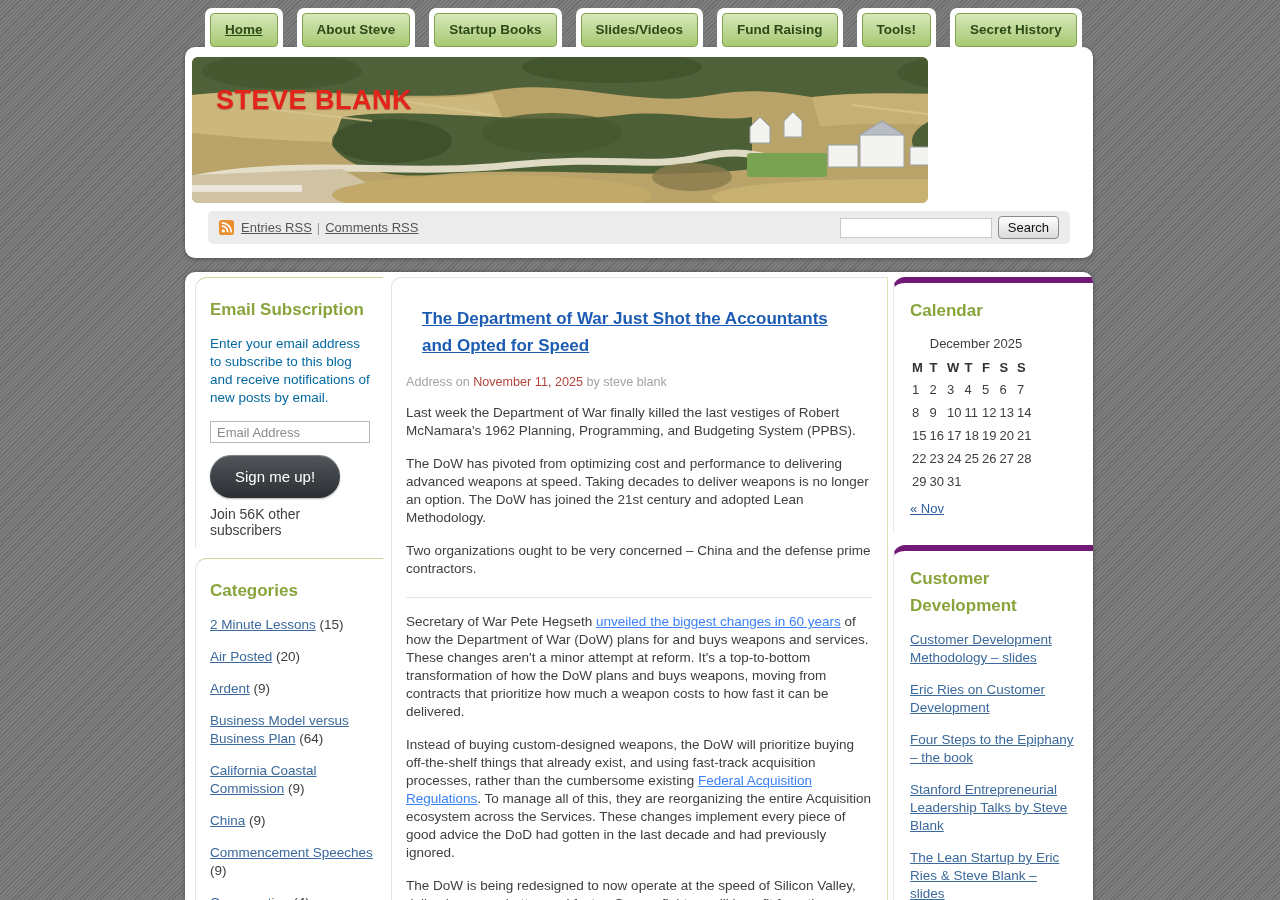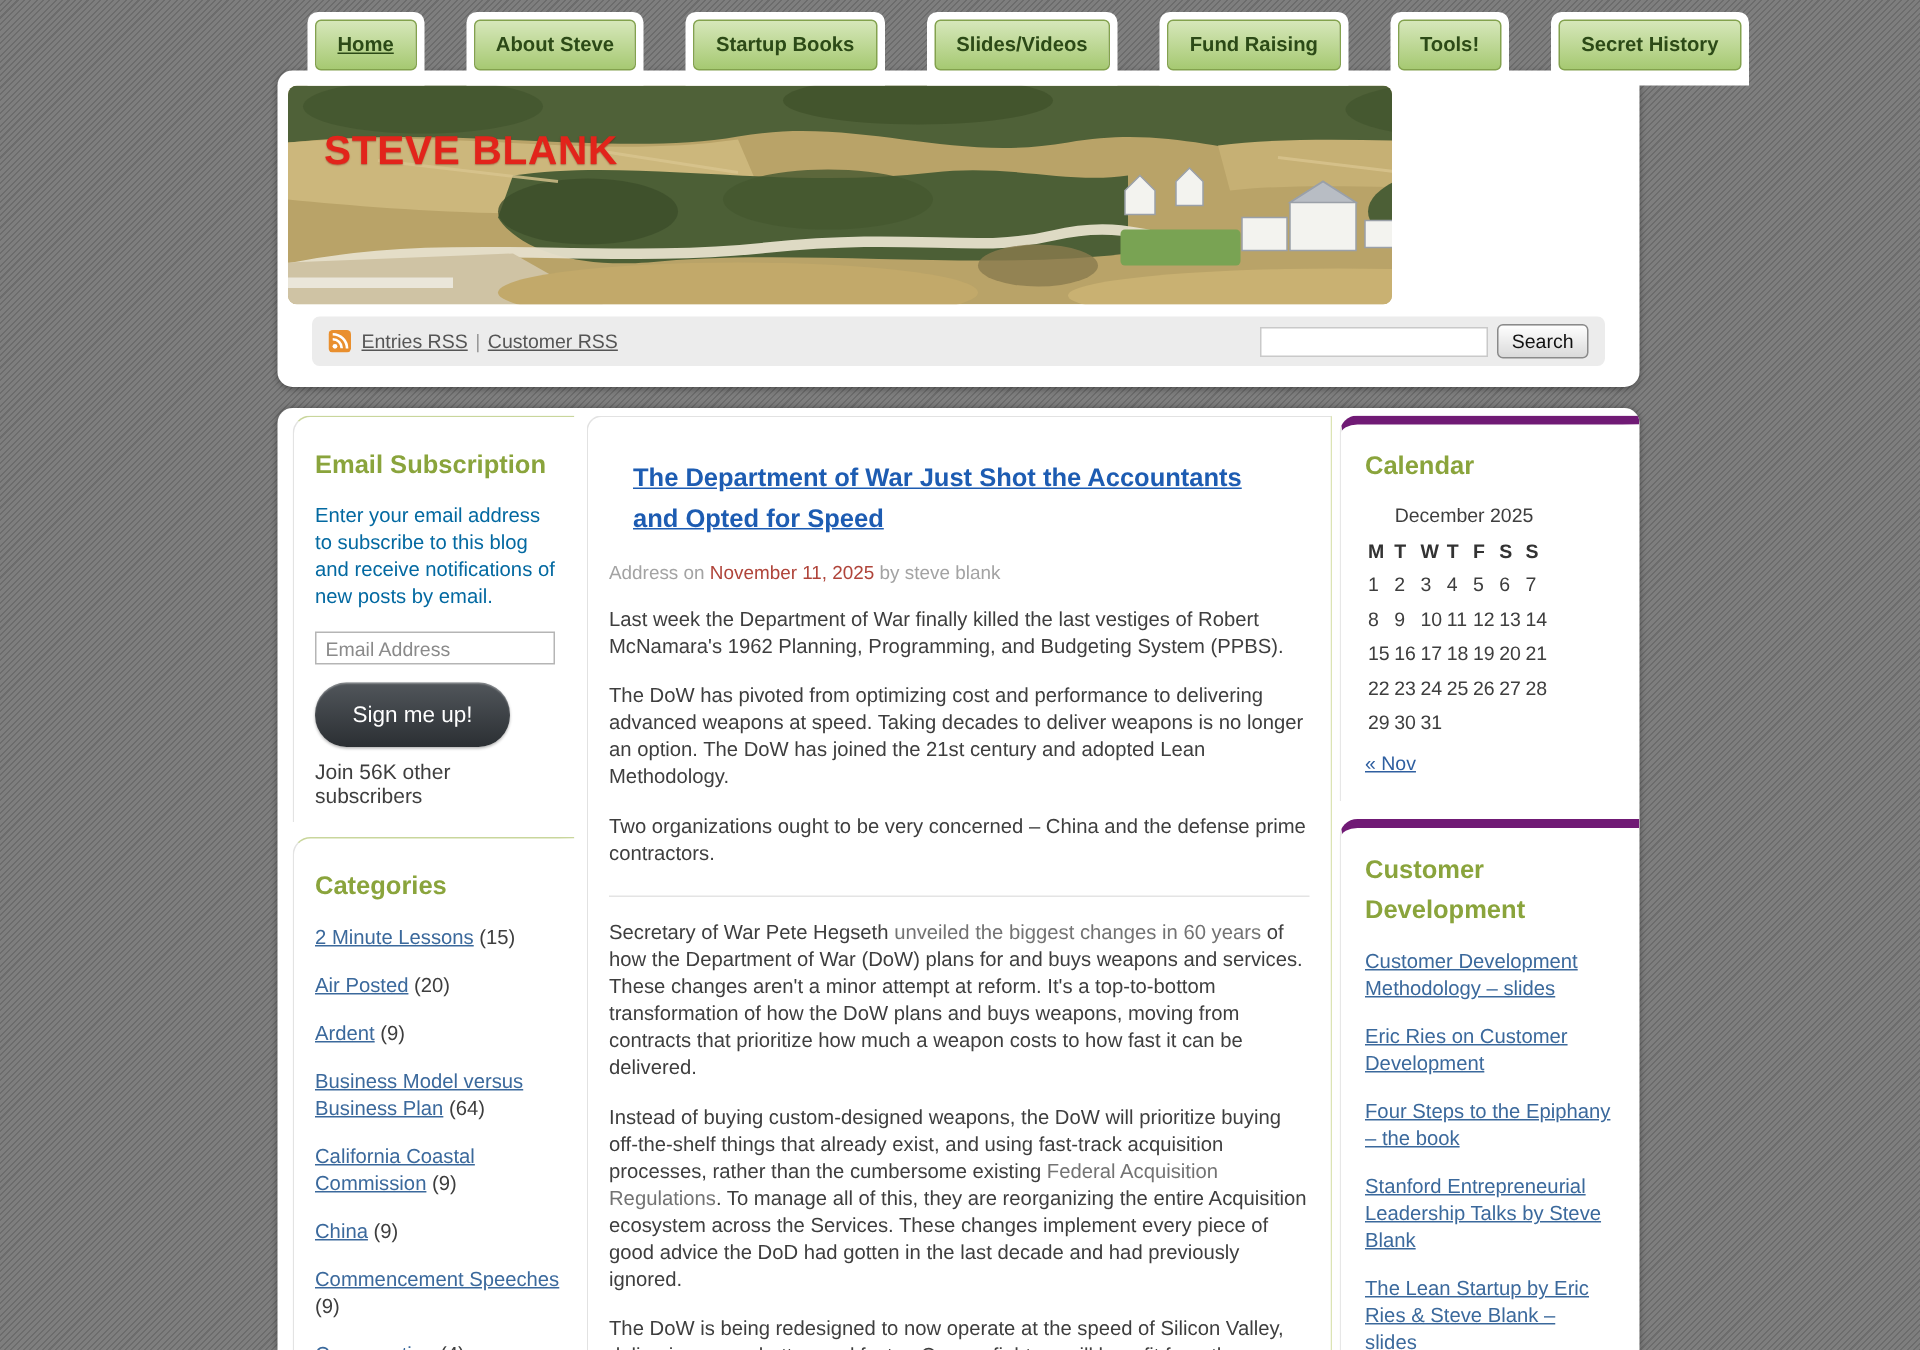--- a/index.html
+++ b/index.html
@@ -2,21 +2,21 @@
 <html><head>
 <meta charset="utf-8">
 <style>
   html,body{margin:0;padding:0;}
   body{
     width:1280px;height:900px;overflow:hidden;position:relative;
     font-family:"Liberation Sans",sans-serif;
     background:repeating-linear-gradient(135deg,#7e7e7e 0px,#7e7e7e 2px,#6c6c6c 2px,#6c6c6c 3px);
   }
   
-  .tabs-row{position:absolute;left:205px;top:8px;display:flex;gap:28px;z-index:3;}
+  .tabs-row{position:absolute;left:205px;top:8px;display:flex;gap:14px;z-index:3;}
   .tab{background:#fff;border-radius:7px 7px 0 0;padding:5px 5px 10px 5px;}
   .tab-btn{
     display:block;background:linear-gradient(#d6e7ba,#a6c972);
     border:1px solid #83a24e;border-radius:4px;
     padding:8px 14px 9px;font-size:13.5px;font-weight:bold;color:#2c4a17;
     cursor:pointer;white-space:nowrap;
   }
   .tab.active .tab-btn{text-decoration:underline;}
   
   .header-wrap{position:absolute;left:185px;top:47px;width:908px;height:211px;background:#fff;
@@ -54,21 +54,21 @@
   .join-note{font-size:14px;color:#3e3e3e;margin-top:8px;}
   .cat-list{list-style:none;margin:0;padding:0;width:170px;}
   .cat-list li{font-size:13.5px;line-height:18px;color:#3e3e3e;margin-bottom:14px;}
   .cat-link{color:#3b699c;text-decoration:underline;}
   
   .post-title{font-size:17px;font-weight:bold;line-height:27px;margin:16px;}
   .post-title a{color:#1d5cb2;text-decoration:underline;}
   .post-meta{font-size:12.6px;color:#a3a3a3;margin:8px 0 0;}
   .post-date{color:#b0453b;}
   .post p{font-size:13.5px;line-height:18px;color:#3e3e3e;margin:15px 0 0;}
-  .body-link{color:#737373;}
+  .body-link{color:#3b82f6;text-decoration:underline;}
   .hr{border-top:1px solid #e4e4e4;margin:19px 0 1px;}
   
   .rwidget{border-top:6px solid #701a75;border-left:1px solid #e7e7e7;border-radius:12px 0 0 0;
     padding:14px 10px 16px 16px;margin-bottom:12px;}
   .cal-caption{font-size:13px;color:#3e3e3e;text-align:center;width:128px;margin:0 0 6px 2px;}
   .cal-table{border-collapse:collapse;margin-left:2px;}
   .cal-table th{font-size:13px;font-weight:bold;color:#333;text-align:left;padding:3px 0;min-width:17.5px;}
   .cal-table td{font-size:13px;color:#3e3e3e;text-align:left;padding:4px 0;min-width:17.5px;}
   .cal-prev{display:inline-block;margin-top:8px;font-size:13px;color:#2f5fa0;text-decoration:underline;}
   .side-link{display:block;font-size:13.5px;line-height:18px;color:#3b699c;text-decoration:underline;
@@ -136,21 +136,21 @@
     </svg>
     <div class="site-title">STEVE BLANK</div>
   </div>
   <div class="meta-bar">
     <svg class="rss-icon" viewBox="0 0 16 16">
       <rect width="16" height="16" rx="3" fill="#e98f2e"></rect>
       <circle cx="4.6" cy="11.6" r="1.7" fill="#fff"></circle>
       <path d="M3 6.6 a6.4 6.4 0 0 1 6.4 6.4" stroke="#fff" stroke-width="1.9" fill="none"></path>
       <path d="M3 3 a10.2 10.2 0 0 1 10.2 10.2" stroke="#fff" stroke-width="1.9" fill="none"></path>
     </svg>
-    <span class="meta-links"><a>Entries RSS</a><span class="meta-sep">|</span><a>Customer RSS</a></span>
+    <span class="meta-links"><a>Entries RSS</a><span class="meta-sep">|</span><a>Comments RSS</a></span>
     <span class="search-area">
       <input class="search-input" type="text" placeholder="" style="">
       <button class="search-btn">Search</button>
     </span>
   </div>
 </div>
 
 <div class="content-wrap">
 
   <div class="col-left">

